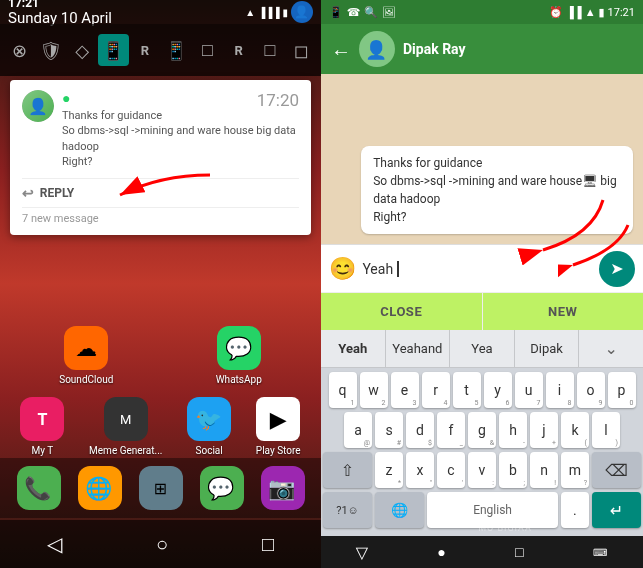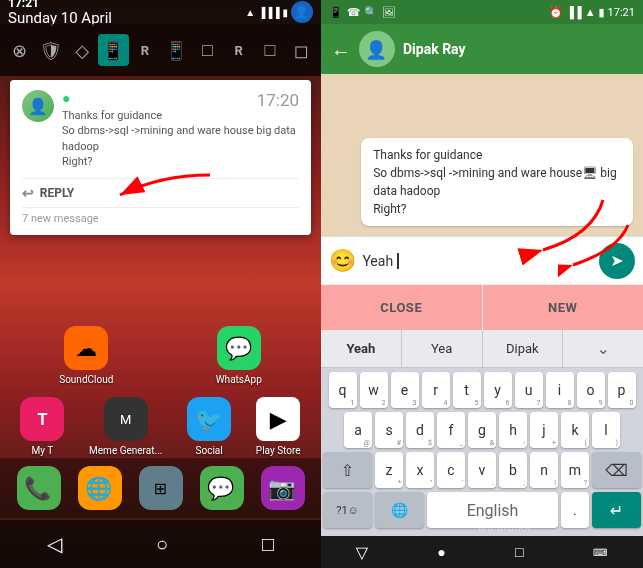--- a/index.html
+++ b/index.html
@@ -333,22 +333,22 @@
       background: #00897b;
       display: flex;
       align-items: center;
       justify-content: center;
       color: white;
       font-size: 16px;
     }
 
     
     .action-buttons-row {
-      height: 46px;
-      background: #fca5a5;
+      height: 38px;
+      background: #bef264;
       display: flex;
       border-top: 1px solid #eee;
       flex-shrink: 0;
     }
 
     .action-btn {
       flex: 1;
       display: flex;
       align-items: center;
       justify-content: center;
@@ -438,21 +438,21 @@
     .key-special {
       background: #b8bec7;
       flex: 1.5;
       max-width: none;
     }
 
     .key-space {
       background: white;
       flex: 4;
       max-width: none;
-      font-size: 16px;
+      font-size: 12px;
       color: #666;
     }
 
     .key-sym {
       flex: 1.5;
       max-width: none;
       font-size: 11px;
     }
 
     .key-delete {
@@ -658,20 +658,23 @@
     </div>
   </div>
 
   <div class="keyboard-area">
 
     <div class="suggestions-row">
       <div class="suggestion-item active">
         <span>Yeah</span>
       </div>
       <div class="suggestion-item">
+        <span>Yeahand</span>
+      </div>
+      <div class="suggestion-item">
         <span>Yea</span>
       </div>
       <div class="suggestion-item">
         <span>Dipak</span>
       </div>
       <div class="suggestion-item">
         <span class="suggestion-expand">⌄</span>
       </div>
     </div>
 

